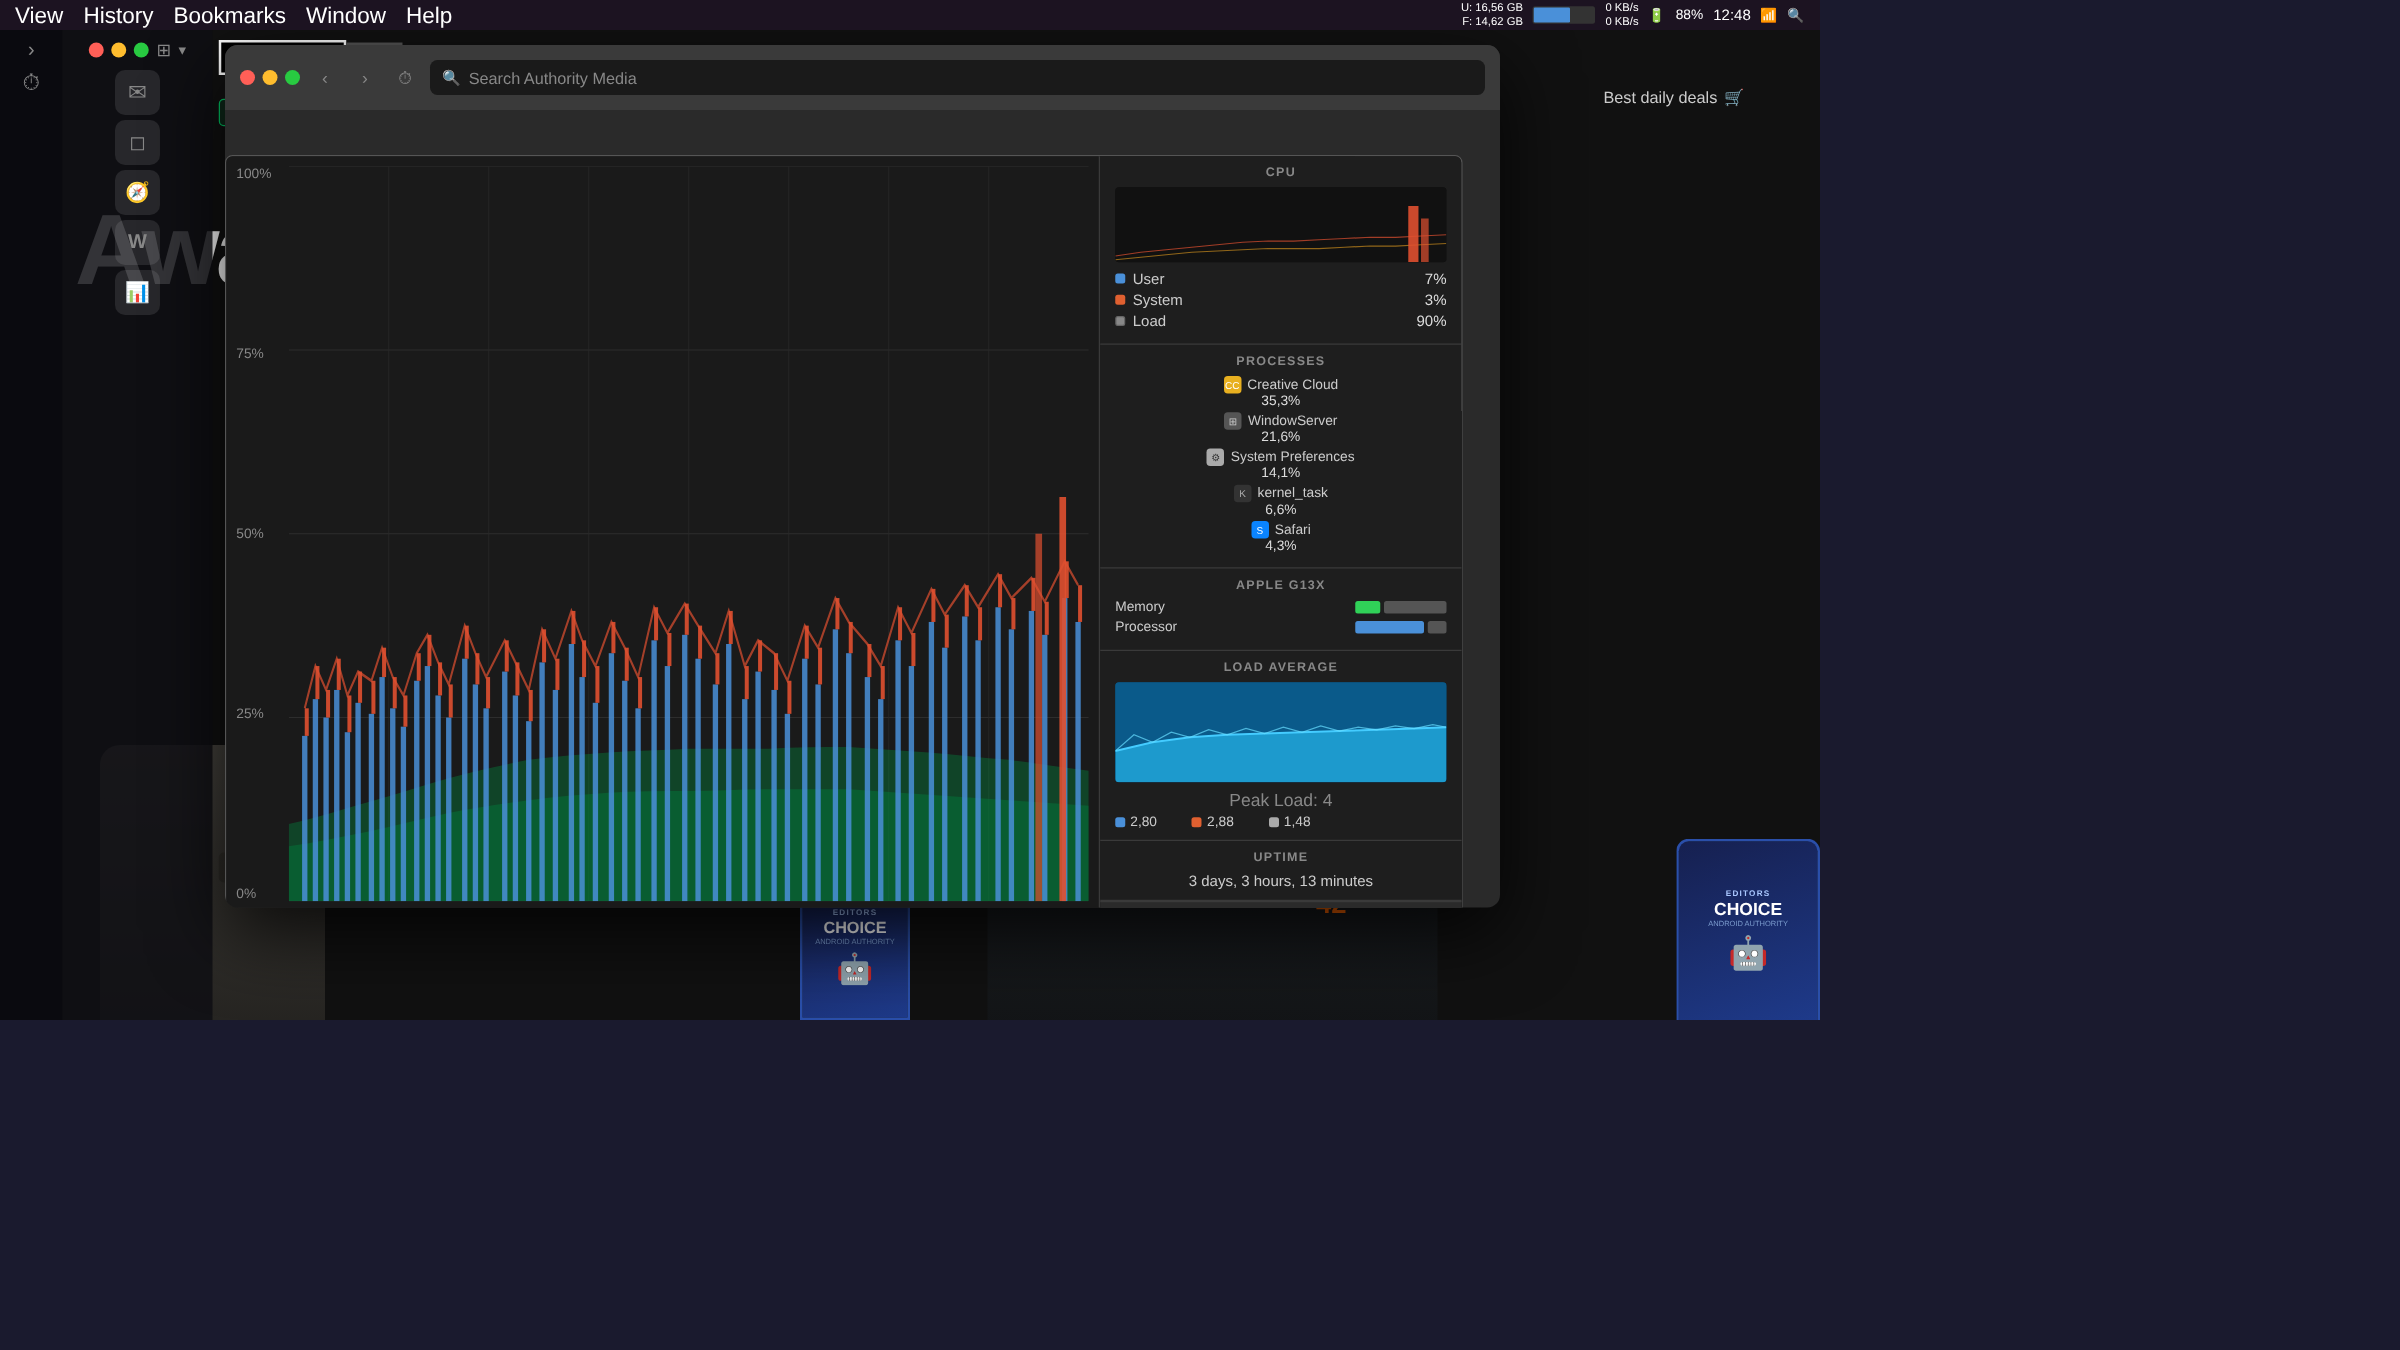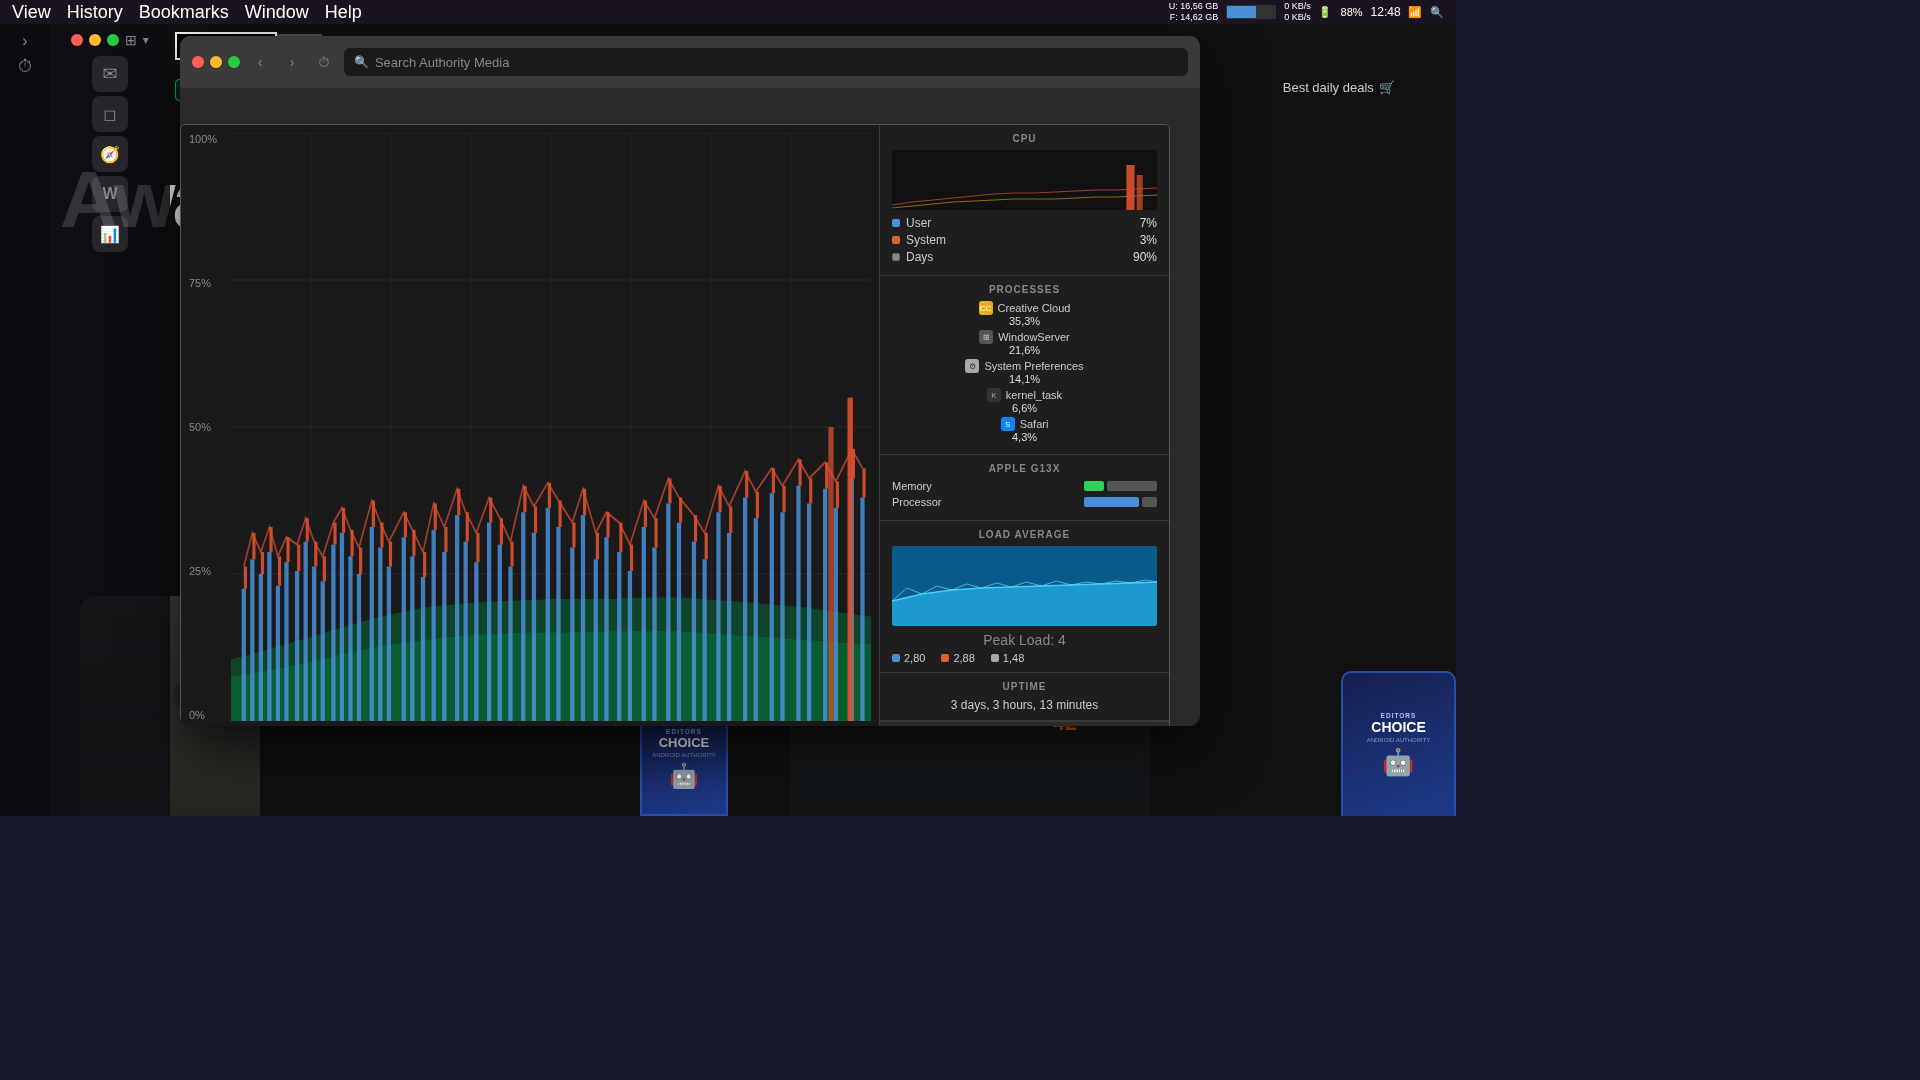--- a/index.html
+++ b/index.html
@@ -327,21 +327,21 @@
       height: 80px;
       background: #0a5a8a;
       border-radius: 3px;
       overflow: hidden;
       margin-bottom: 6px;
       position: relative;
     }
 
     .load-avg-values {
       display: flex;
-      gap: 16px;
+      gap: 28px;
       font-size: 11px;
       color: #ccc;
       margin-top: 4px;
     }
     .load-val {
       display: flex;
       align-items: center;
       gap: 4px;
     }
 
@@ -454,21 +454,21 @@
     <div style="color:#aac8ff;font-size:6.5px;font-weight:700;letter-spacing:1px;text-transform:uppercase;">EDITORS</div>
     <div style="color:#fff;font-size:13px;font-weight:900;text-transform:uppercase;">CHOICE</div>
     <div style="color:#7a9acc;font-size:6px;margin-top:2px;text-align:center;">ANDROID AUTHORITY</div>
     <div style="color:#7ab8ff;font-size:24px;margin-top:4px;">🤖</div>
   </div>
 
   <div style="position:absolute;bottom:0;left:790px;width:360px;height:220px;background:linear-gradient(180deg,rgba(80,100,120,0.2),rgba(40,60,80,0.1));border-radius:10px 10px 0 0;"></div>
 
   <div style="position:absolute;bottom:80px;right:370px;color:#ff6600;font-size:22px;font-weight:600;">42°</div>
 
-  <div style="position:absolute;top:56px;right:60px;color:#ccc;font-size:13px;display:flex;align-items:center;gap:6px;">
+  <div style="position:absolute;top:46px;right:60px;color:#ccc;font-size:13px;display:flex;align-items:center;gap:6px;">
     <span>Best daily deals</span>
     <span>🛒</span>
   </div>
 
   <div style="position:absolute;bottom:0;right:0;width:115px;height:145px;background:linear-gradient(160deg,#162050,#1e3a8a);border-radius:10px 10px 0 0;display:flex;flex-direction:column;align-items:center;justify-content:center;padding:8px;border:2px solid #2a4faa;border-bottom:none;z-index:35;">
     <div style="color:#aac8ff;font-size:6.5px;font-weight:700;letter-spacing:1px;text-transform:uppercase;">EDIToRS</div>
     <div style="color:#fff;font-size:14px;font-weight:900;text-transform:uppercase;">chOICE</div>
     <div style="color:#7a9acc;font-size:6px;margin-top:2px;text-align:center;">ANDROID AUTHORITY</div>
     <div style="color:#7ab8ff;font-size:26px;margin-top:4px;">🤖</div>
   </div>
@@ -678,21 +678,21 @@
         <div class="cpu-stat-row">
           <span class="cpu-stat-label">
             <span class="dot dot-system"></span>
             <span>System</span>
           </span>
           <span class="cpu-stat-value">3%</span>
         </div>
         <div class="cpu-stat-row">
           <span class="cpu-stat-label">
             <span class="dot dot-idle"></span>
-            <span>Days</span>
+            <span>Load</span>
           </span>
           <span class="cpu-stat-value">90%</span>
         </div>
       </div>
 
       <div class="panel-section">
         <div class="section-title">PROCESSES</div>
         <div class="process-row">
           <span class="process-name">
             <span class="process-icon" style="background:#e8b020;color:#fff;">CC</span>

